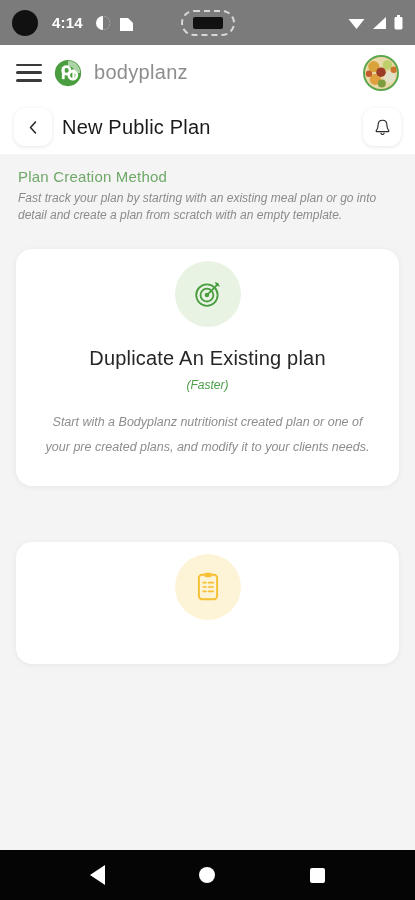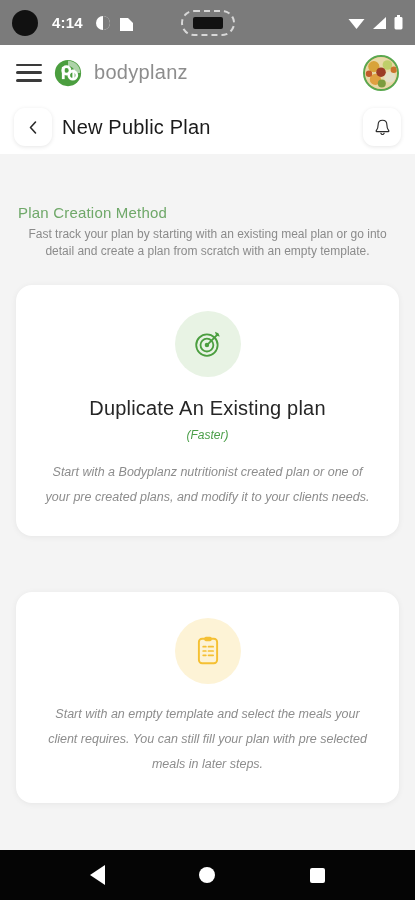--- a/index.html
+++ b/index.html
@@ -54,26 +54,26 @@
     width:38px; height:38px; border-radius:11px; background:#fff;
     box-shadow:0 1px 4px rgba(0,0,0,.10);
     display:flex; align-items:center; justify-content:center; cursor:pointer;
     flex:0 0 38px;
   }
   .page-title { flex:1; text-align:left; font-size:20px; color:#1b1b1b; letter-spacing:.2px; }
 
   
   .content { flex:1; overflow:hidden; padding:0 0 6px 0; background:#f4f4f4; }
   .section-head { padding:14px 18px 0 18px; }
-  .section-title { font-size:15px; color:#6fa869; letter-spacing:.2px; margin-bottom:5px;margin-top:36px; }
-  .section-desc { font-size:12px; color:#8b8b8b; line-height:1.45;text-align:center; }
+  .section-title { font-size:15px; color:#6fa869; letter-spacing:.2px; margin-bottom:5px; }
+  .section-desc { font-size:12px; font-style:italic; color:#8b8b8b; line-height:1.45; }
 
   .card {
     background:#fff; border-radius:16px; margin:24px 16px 0 16px;
-    padding:26px 18px 26px 18px; text-align:center;
+    padding:12px 18px 26px 18px; text-align:center;
     box-shadow:0 1px 6px rgba(0,0,0,.06);
   }
   .card + .card { margin-top:56px; }
   .card-icon-wrap {
     width:66px; height:66px; border-radius:50%; margin:0 auto 18px auto;
     display:flex; align-items:center; justify-content:center;
   }
   .icon-green { background:#e8f3e4; }
   .icon-amber { background:#fdf3d6; }
   .card-title { font-size:20px; color:#262626; letter-spacing:.2px; line-height:1.3; }
@@ -193,21 +193,20 @@
 
     <div class="card">
       <div class="card-icon-wrap icon-amber">
         <svg width="26" height="30" viewBox="0 0 24 28">
           <rect x="3.5" y="2.5" width="17" height="23" rx="3" fill="none" stroke="#f5c033" stroke-width="1.8"></rect>
           <rect x="8.5" y="0.8" width="7" height="4" rx="1.6" fill="#f5c033"></rect>
           <path d="M7.5 10 L10 10 M7.5 14 L10 14 M7.5 18 L10 18" stroke="#f5c033" stroke-width="1.6" stroke-linecap="round"></path>
           <path d="M12.5 10 L16.8 10 M12.5 14 L16.8 14 M12.5 18 L16.8 18" stroke="#f5c033" stroke-width="1.6" stroke-linecap="round"></path>
         </svg>
       </div>
-      <div class="card-desc">Start with an empty template and select the meals your client requires. You can still fill your plan with pre selected meals in later steps.</div>
     </div>
 
   </div>
 
   <div class="navbar">
     <div class="nav-btn">
       <div class="nav-back"></div>
     </div>
     <div class="nav-btn">
       <div class="nav-home"></div>

